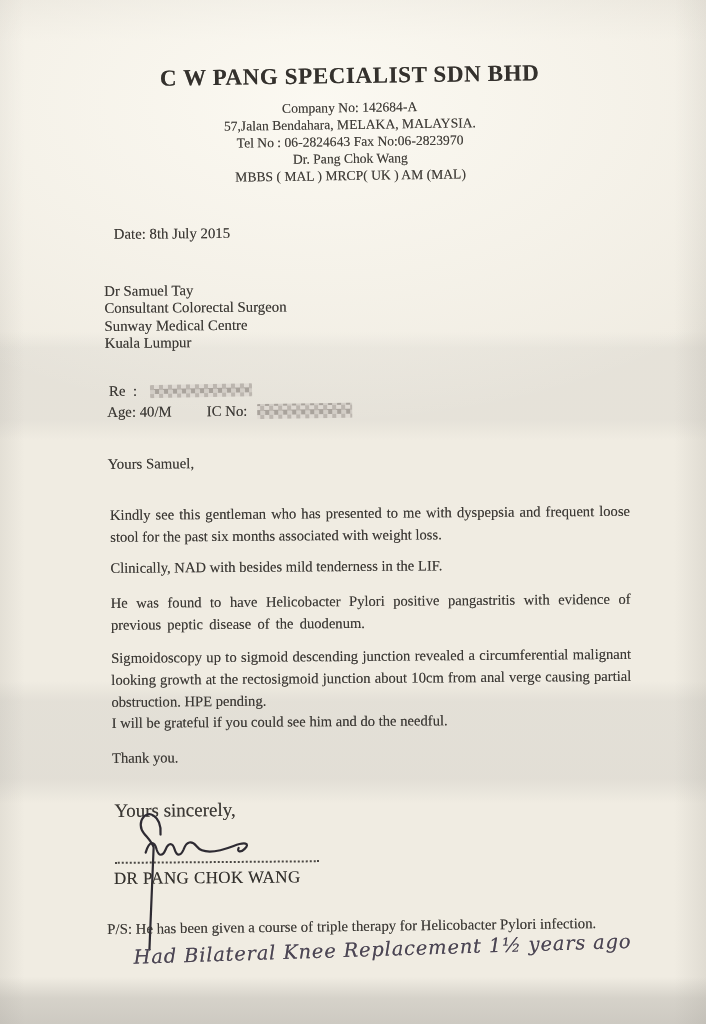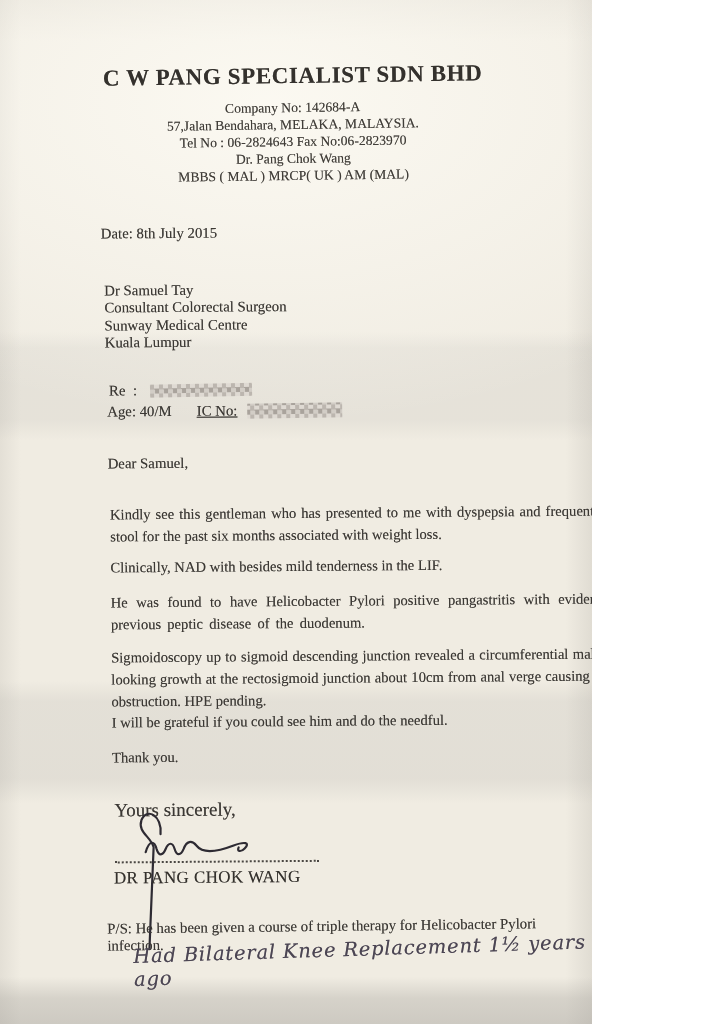--- a/index.html
+++ b/index.html
@@ -1,47 +1,47 @@
 <!DOCTYPE html>
 <html><head>
 <meta charset="utf-8">
 <style>
   html,body{margin:0;padding:0;}
   body{width:724px;height:1024px;overflow:hidden;font-family:"Liberation Serif",serif;}
   .sheet{
-    position:relative;width:592px;height:1024px;overflow:hidden;
+    position:relative;width:706px;height:1024px;overflow:hidden;
     background-color:#f0ece2;
     background-image:
       radial-gradient(ellipse 900px 520px at 45% 10%, rgba(253,251,244,0.85), rgba(253,251,244,0) 62%),
       linear-gradient(180deg, rgba(205,200,190,0.28) 0%, rgba(205,200,190,0) 4%),
       linear-gradient(180deg, rgba(0,0,0,0) 32.4%, rgba(176,174,170,0.16) 34%, rgba(176,174,170,0.16) 41%, rgba(0,0,0,0) 43%),
       linear-gradient(180deg, rgba(0,0,0,0) 66.5%, rgba(170,168,164,0.18) 68.5%, rgba(170,168,164,0.20) 76%, rgba(0,0,0,0) 78.5%),
       linear-gradient(180deg, rgba(0,0,0,0) 95.4%, rgba(165,162,156,0.35) 97.5%, rgba(157,154,149,0.42) 100%),
       linear-gradient(90deg, rgba(182,178,170,0.22) 0%, rgba(182,178,170,0) 3.5%),
       linear-gradient(270deg, rgba(182,178,170,0.28) 0%, rgba(182,178,170,0) 4.5%);
   }
   .content{position:absolute;inset:0;transform:rotate(-0.45deg);color:#3b3834;
     text-shadow:0 0 0.5px rgba(59,56,52,0.55);}
   .abs{position:absolute;}
   
   .lh-title{left:0;right:0;top:63px;text-align:center;font-weight:bold;font-size:23px;
     letter-spacing:0.6px;color:#34312d;transform:rotate(-0.35deg);}
   .lh-sub{left:0;right:0;top:99px;text-align:center;font-size:13.6px;line-height:17px;
     color:#403d38;transform:rotate(-0.35deg);}
   
-  .date-line{left:103px;top:224px;font-size:14.8px;}
+  .date-line{left:116px;top:224px;font-size:14.8px;}
   .recipient{left:106px;top:281px;font-size:14.8px;line-height:17.3px;}
   .re-line{left:110px;top:381px;font-size:14.8px;display:flex;align-items:center;}
   .age-line{left:108px;top:402px;font-size:14.8px;display:flex;align-items:center;}
   .mosaic{display:inline-block;height:13px;border-radius:1px;filter:blur(0.3px);
     background:conic-gradient(from 90deg at 50% 50%, #a9a39c 25%, #d2cdc6 0 50%, #bcb6af 0 75%, #dfdad3 0);
     background-size:9px 9px;}
   .mosaic.re{width:102px;margin-left:13px;transform:rotate(-0.6deg);}
   .mosaic.ic{width:95px;height:15px;margin-left:10px;background-position:3px 2px;transform:rotate(-0.4deg);}
-  .gap-ic{margin-left:25px;text-decoration:underline;}
+  .gap-ic{margin-left:35px;}
   .salutation{left:108px;top:454px;font-size:14.8px;}
   .para{left:110px;width:520px;font-size:14.6px;line-height:21.8px;text-align:justify;text-align-last:left;}
   .p1{top:503px;}
   .p2{top:556px;}
   .p3{top:591px;word-spacing:2.5px;}
   .p4{top:646px;}
   .p5{top:711px;}
   .p6{top:746px;}
   .valediction{left:112px;top:798px;font-size:19px;}
   .sig-svg{left:113px;top:802px;}
@@ -80,21 +80,21 @@
     <div class="abs re-line">
       <span>Re&nbsp;&nbsp;:</span>
       <span class="mosaic re"></span>
     </div>
     <div class="abs age-line">
       <span>Age: 40/M</span>
       <span class="gap-ic">IC No:</span>
       <span class="mosaic ic"></span>
     </div>
 
-    <div class="abs salutation">Dear Samuel,</div>
+    <div class="abs salutation">Yours Samuel,</div>
 
     <div class="abs para p1">Kindly see this gentleman who has presented to me with dyspepsia and frequent loose stool for the past six months associated with weight loss.</div>
     <div class="abs para p2">Clinically, NAD with besides mild tenderness in the LIF.</div>
     <div class="abs para p3">He was found to have Helicobacter Pylori positive pangastritis with evidence of previous peptic disease of the duodenum.</div>
     <div class="abs para p4">Sigmoidoscopy up to sigmoid descending junction revealed a circumferential malignant looking growth at the rectosigmoid junction about 10cm from anal verge causing partial obstruction. HPE pending.</div>
     <div class="abs para p5">I will be grateful if you could see him and do the needful.</div>
     <div class="abs para p6">Thank you.</div>
 
     <div class="abs valediction">Yours sincerely,</div>
 

